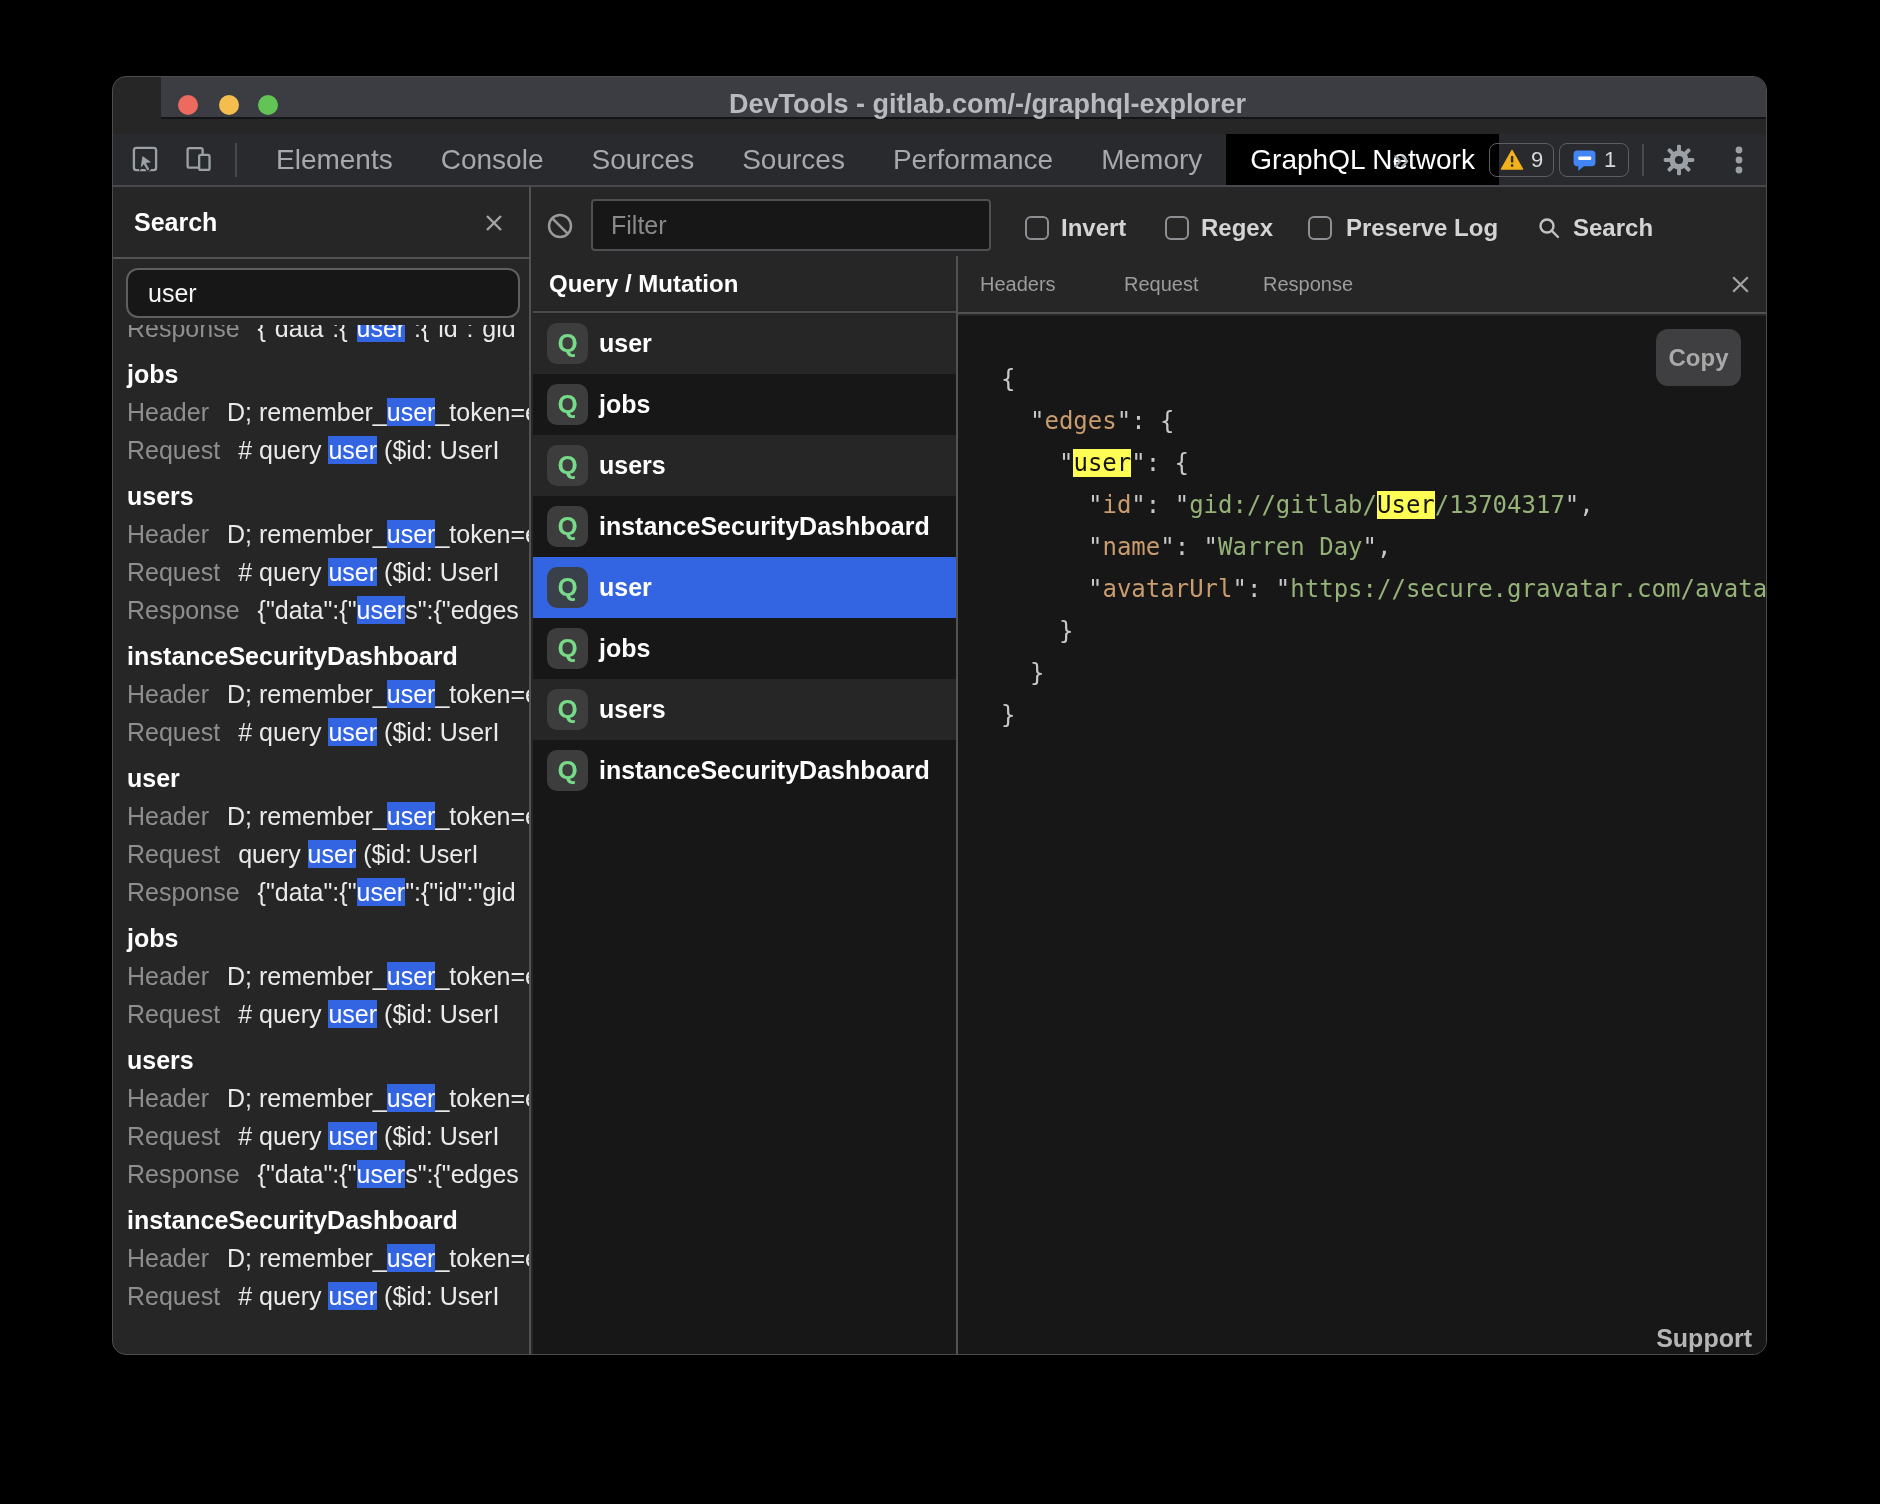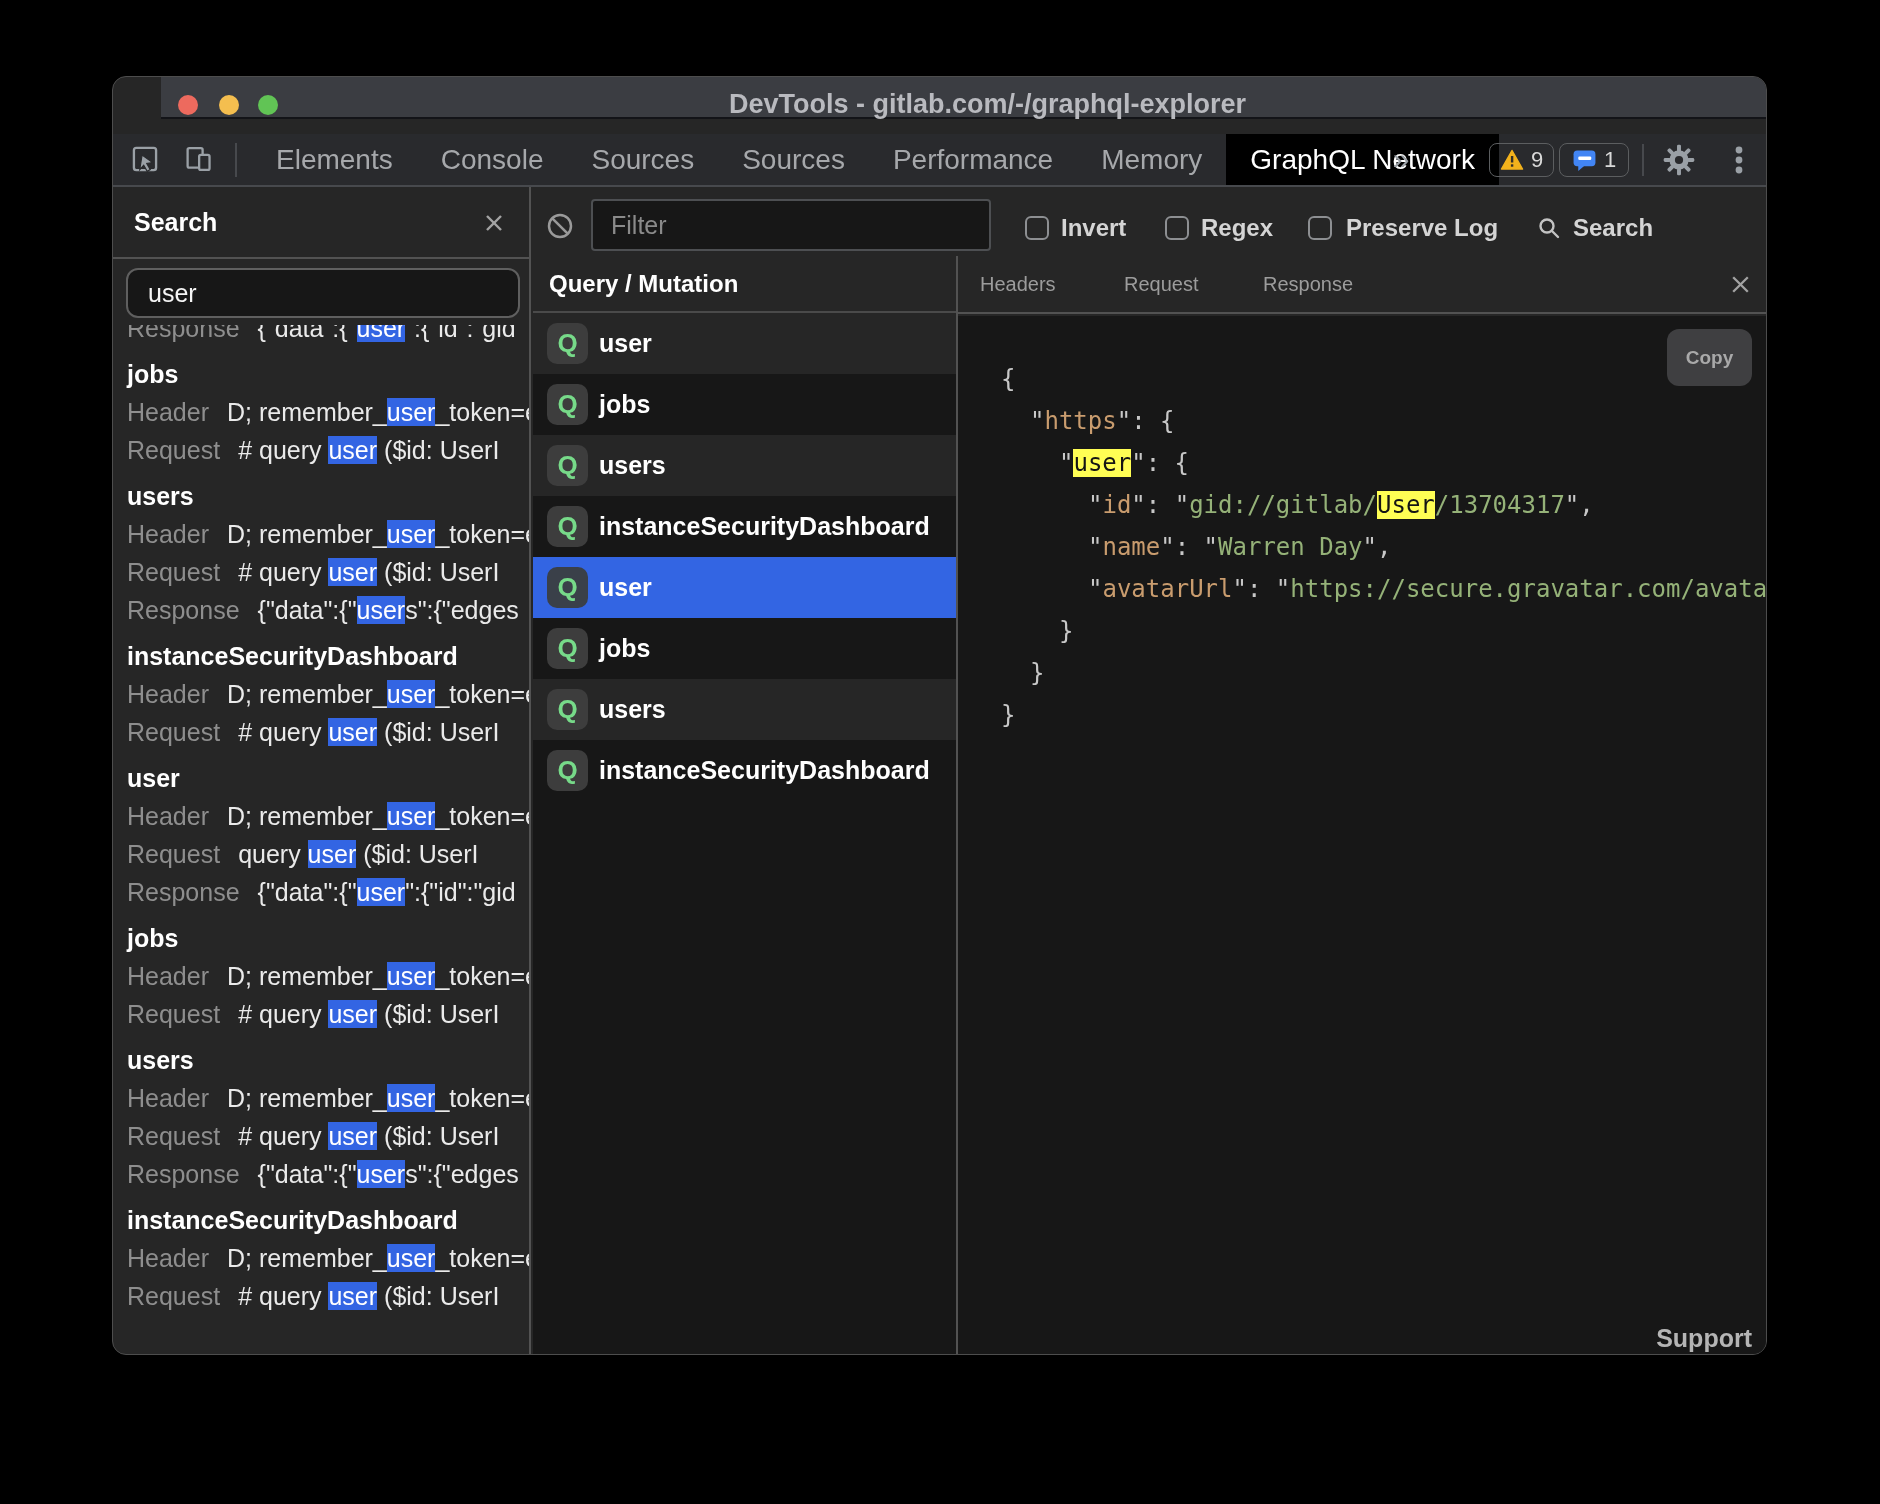--- a/index.html
+++ b/index.html
@@ -48,21 +48,21 @@
 .qbadge{position:absolute;left:14px;top:10px;width:41px;height:41px;border-radius:10px;background:#3d3d3d;text-align:center;line-height:41px;font-size:26px;font-weight:bold;color:#77da89;}
 .qrow.qsel .qbadge{background:#3a4049;}
 .qlabel{position:absolute;left:66px;top:0;height:61px;line-height:61px;font-size:25px;font-weight:bold;color:#fff;white-space:nowrap;}
 #mdiv{position:absolute;left:843px;top:179px;width:2px;bottom:0;background:#525252;}
 
 #rpanel{position:absolute;left:845px;top:179px;right:0;bottom:0;}
 #rstrip{position:absolute;left:0;top:0;right:0;height:58px;background:#262626;border-bottom:2px solid #525252;}
 .rtab{position:absolute;top:0;height:56px;line-height:56px;font-size:20px;color:#9c9c9c;}
 .rtab.sel{background:#404040;color:#fff;font-weight:bold;text-align:center;}
 #rcontent{position:absolute;left:0;top:60px;right:0;bottom:0;background:#171717;overflow:hidden;}
-#copy-btn{position:absolute;top:13px;right:14px;width:85px;height:57px;background:#3f3f41;border-radius:12px;text-align:center;line-height:57px;font-size:19px;font-weight:bold;color:#a9a9a9;}
+#copy-btn{position:absolute;top:13px;right:25px;width:85px;height:57px;background:#3f3f41;border-radius:12px;text-align:center;line-height:57px;font-size:24px;font-weight:bold;color:#a9a9a9;}
 #json-view{position:absolute;left:43px;top:42px;right:0;font-family:"DejaVu Sans Mono",monospace;font-size:24px;white-space:nowrap;}
 .jline{height:42px;line-height:42px;}
 .p{color:#c8c8c8;}
 .k{color:#c99c6e;}
 .s{color:#95b278;}
 .yhl{background:#fffe54;color:#141414;}
 #support{position:absolute;right:14px;bottom:1px;font-size:25px;font-weight:bold;color:#b5b5b5;}
 .icon{position:absolute;}
 #xhdr{left:367px;top:132px;width:28px;height:28px;}
 </style>
@@ -281,21 +281,21 @@
       <div class="rtab" style="left:305px;">Response</div>
       <svg class="icon" style="right:13px;top:16px;" width="25" height="25" viewBox="0 0 24 24">
         <line x1="5" y1="5" x2="19" y2="19" stroke="#a3a3a3" stroke-width="2.2"></line>
         <line x1="19" y1="5" x2="5" y2="19" stroke="#a3a3a3" stroke-width="2.2"></line>
       </svg>
     </div>
     <div id="rcontent">
       <div id="copy-btn">Copy</div>
       <div id="json-view">
           <div class="jline" style="padding-left: 0px;"><span class="p">{</span></div>
-          <div class="jline" style="padding-left: 29px;"><span class="p">"</span><span class="k">https</span><span class="p">": {</span></div>
+          <div class="jline" style="padding-left: 29px;"><span class="p">"</span><span class="k">edges</span><span class="p">": {</span></div>
           <div class="jline" style="padding-left: 58px;"><span class="p">"</span><span class="k yhl">user</span><span class="p">": {</span></div>
           <div class="jline" style="padding-left: 87px;"><span class="p">"</span><span class="k">id</span><span class="p">": </span><span class="p">"</span><span class="s">gid://gitlab/</span><span class="s yhl">User</span><span class="s">/13704317</span><span class="p">",</span></div>
           <div class="jline" style="padding-left: 87px;"><span class="p">"</span><span class="k">name</span><span class="p">": </span><span class="p">"</span><span class="s">Warren Day</span><span class="p">",</span></div>
           <div class="jline" style="padding-left: 87px;"><span class="p">"</span><span class="k">avatarUrl</span><span class="p">": </span><span class="p">"</span><span class="s">https://secure.gravatar.com/avatar</span></div>
           <div class="jline" style="padding-left: 58px;"><span class="p">}</span></div>
           <div class="jline" style="padding-left: 29px;"><span class="p">}</span></div>
           <div class="jline" style="padding-left: 0px;"><span class="p">}</span></div>
         </div>
       <div id="support">Support</div>
     </div>

